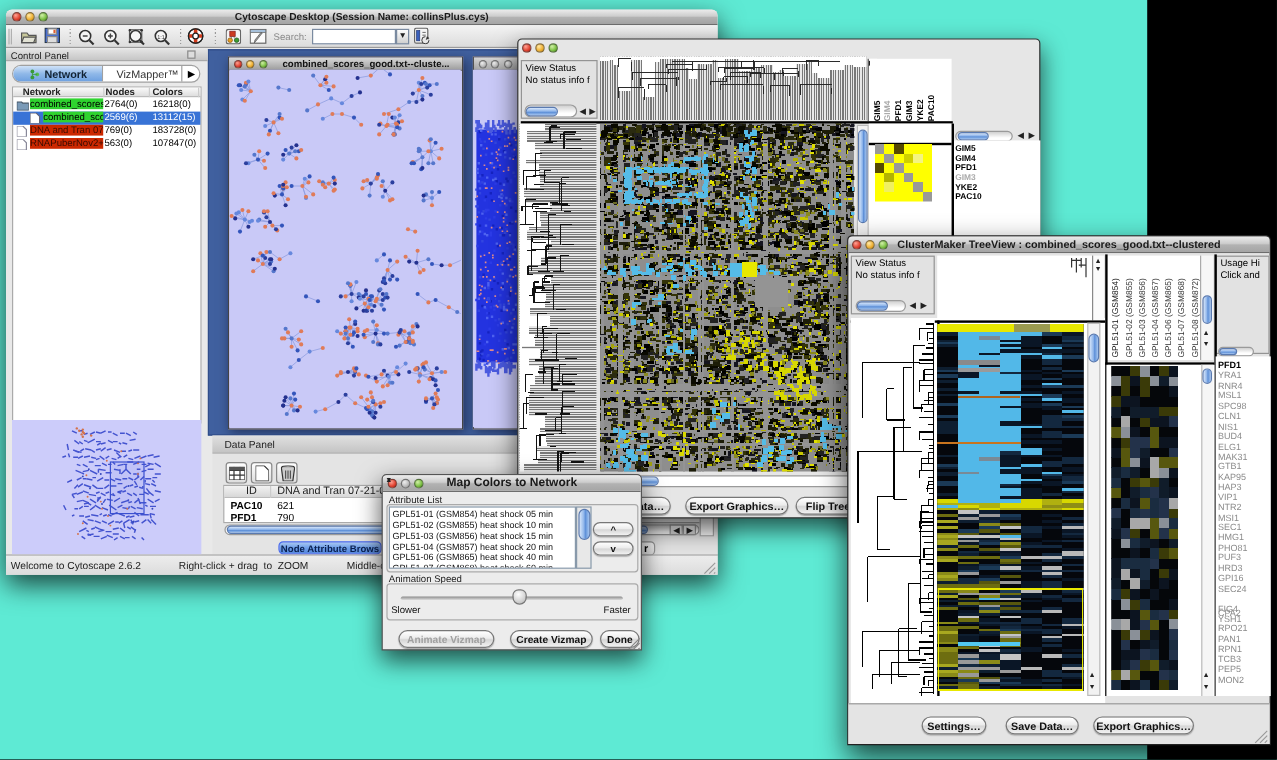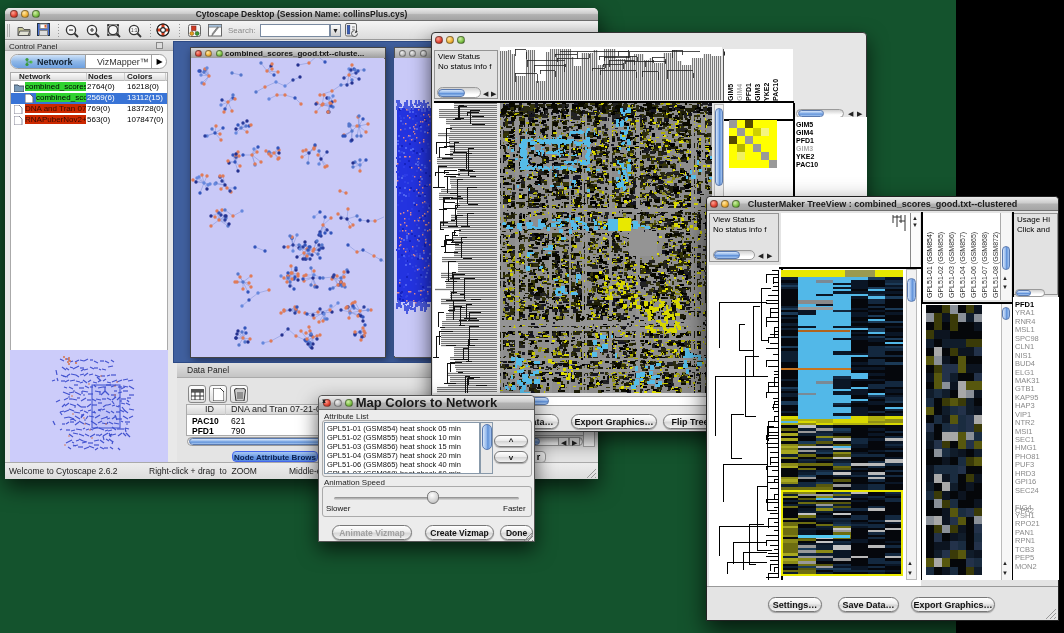--- a/index.html
+++ b/index.html
@@ -1,15 +1,15 @@
 <!DOCTYPE html>
 <html><head><meta charset="utf-8"><style>
 *{margin:0;padding:0;box-sizing:border-box}
 html,body{width:1064px;height:633px;background:#000;overflow:hidden;font-family:"Liberation Sans",sans-serif}
-#stage{position:relative;width:956px;height:633px;background:#14532d}
+#stage{position:relative;width:956px;height:633px;background:#5eead4}
 .abs{position:absolute}
 .tb{position:absolute;left:0;top:0;right:0;background:linear-gradient(#ececec,#cdcdcd 45%,#b2b2b2 55%,#a5a5a5);border-bottom:1px solid #6e6e6e;text-align:center;font-weight:bold;color:#1a1a1a}
 .tl{position:absolute;border-radius:50%;border:1px solid rgba(60,60,60,.55)}
 .tl.r{background:radial-gradient(circle at 35% 30%,#ffa294,#e0402e 60%,#982014)}
 .tl.y{background:radial-gradient(circle at 35% 30%,#ffe9a8,#f0b032 60%,#b37a10)}
 .tl.g{background:radial-gradient(circle at 35% 30%,#d2f0a8,#7bc043 60%,#3f7a14)}
 .tl.n{background:radial-gradient(circle at 35% 30%,#f0f0f0,#bcbcbc 60%,#8a8a8a)}
 .btn{position:absolute;background:linear-gradient(#fff,#ececec 45%,#d6d6d6 55%,#f2f2f2);border:1px solid #777;border-radius:999px;font-weight:bold;color:#111;text-align:center;box-shadow:0 1px 1px rgba(0,0,0,.3)}
 .track{position:absolute;background:linear-gradient(#d0d0d0,#fff 70%);border:1px solid #9a9a9a;border-radius:999px}
 .thumbh{position:absolute;background:linear-gradient(#d7e6fa,#8fb5ea 45%,#5e90d8 60%,#a6c6f0);border:1px solid #5a7ab0;border-radius:999px}
@@ -100,21 +100,21 @@
   <div class="abs" style="left:168px;top:33px;width:422px;height:322px;background:#40609f;border:1px solid #2d4a85;overflow:hidden">
 
     <div class="abs" style="left:220px;top:5px;width:240px;height:311px;background:#c9c9f7;border:1px solid #555;box-shadow:2px 3px 8px rgba(0,0,20,.45)">
       <div style="position:absolute;left:0;top:0;right:0;height:11px;background:linear-gradient(#d6d6d6,#a8a8a8);border-bottom:1px solid #777"></div>
       <span class="tl n" style="left:4px;top:2px;width:7px;height:7px"></span>
       <span class="tl n" style="left:14px;top:2px;width:7px;height:7px"></span>
       <span class="tl n" style="left:25px;top:2px;width:7px;height:7px"></span>
     </div>
 
     <div class="abs" style="left:16px;top:5px;width:196px;height:311px;background:#c9c9f7;border:1px solid #444;box-shadow:2px 3px 9px rgba(0,0,20,.5)">
-      <div style="position:absolute;left:0;top:0;right:0;height:11px;background:linear-gradient(#d9d9d9,#9e9e9e);border-bottom:1px solid #666;font-size:8px;font-weight:bold;color:#111;text-align:left;line-height:11px;white-space:nowrap;overflow:hidden;padding-left:34px">combined_scores_good.txt--cluste...</div>
+      <div style="position:absolute;left:0;top:0;right:0;height:11px;background:linear-gradient(#d9d9d9,#9e9e9e);border-bottom:1px solid #666;font-size:8px;font-weight:bold;color:#111;text-align:center;line-height:11px;white-space:nowrap;overflow:hidden;padding-left:34px">combined_scores_good.txt--cluste...</div>
       <span class="tl r" style="left:4px;top:2px;width:7px;height:7px"></span>
       <span class="tl y" style="left:14px;top:2px;width:7px;height:7px"></span>
       <span class="tl g" style="left:25px;top:2px;width:7px;height:7px"></span>
     </div>
   </div>
 
   <div class="abs" style="left:0;top:33px;width:168px;height:421px;background:#e9e9e9">
     <div class="abs" style="left:0;top:0;width:168px;height:10px;background:linear-gradient(#e3e3e3,#c6c6c6);border-bottom:1px solid #aaa">
       <span class="lbl" style="left:4px;top:1px;font-size:8px;color:#222">Control Panel</span>
       <span class="lbl" style="left:151px;top:1px;width:7px;height:7px;border:1px solid #888;background:#ddd"></span>
@@ -1725,21 +1725,21 @@
       <path fill="#3a3a08" d="M16 0h8v9h-8zM40 0h8v9h-8zM8 8h8v9h-8zM24 8h8v9h-8zM8 17h8v9h-8zM24 17h8v9h-8zM0 25h8v9h-8zM40 34h8v9h-8zM48 34h8v9h-8zM24 42h8v9h-8zM8 59h8v9h-8zM16 93h8v9h-8zM32 93h8v9h-8zM48 118h8v9h-8zM16 135h8v9h-8zM40 152h8v9h-8zM40 169h8v9h-8zM8 186h8v9h-8zM16 194h8v9h-8zM48 203h8v9h-8zM8 219h8v9h-8zM24 219h8v9h-8zM24 245h8v9h-8zM40 262h8v9h-8z"></path>
       <path fill="#8a9098" d="M24 0h8v9h-8zM0 8h8v9h-8zM32 8h8v9h-8zM48 8h8v9h-8zM8 51h8v9h-8zM16 76h8v9h-8zM40 84h8v9h-8zM40 127h8v9h-8zM8 143h8v9h-8zM8 194h8v9h-8zM0 211h8v9h-8zM48 211h8v9h-8zM16 219h8v9h-8z"></path>
       <path fill="#0c1420" d="M48 0h8v9h-8zM16 8h8v9h-8zM48 17h8v9h-8zM8 25h8v9h-8zM16 25h8v9h-8zM32 42h8v9h-8zM40 42h8v9h-8zM16 51h8v9h-8zM40 59h8v9h-8zM48 59h8v9h-8zM0 68h8v9h-8zM24 76h8v9h-8zM48 84h8v9h-8zM48 101h8v9h-8zM16 110h8v9h-8zM0 135h8v9h-8zM32 143h8v9h-8zM16 152h8v9h-8zM0 160h8v9h-8zM0 169h8v9h-8zM16 169h8v9h-8zM48 169h8v9h-8zM40 177h8v9h-8zM16 186h8v9h-8zM32 186h8v9h-8zM48 194h8v9h-8zM16 203h8v9h-8zM16 211h8v9h-8zM32 219h8v9h-8zM24 228h8v9h-8zM8 236h8v9h-8zM16 236h8v9h-8zM48 245h8v9h-8zM16 262h8v9h-8z"></path>
       <path fill="#101c2a" d="M40 8h8v9h-8zM0 34h8v9h-8zM16 34h8v9h-8zM24 34h8v9h-8zM32 34h8v9h-8zM24 68h8v9h-8zM0 84h8v9h-8zM16 84h8v9h-8zM40 93h8v9h-8zM16 101h8v9h-8zM40 101h8v9h-8zM0 127h8v9h-8zM24 143h8v9h-8zM48 143h8v9h-8zM0 177h8v9h-8zM24 177h8v9h-8zM32 228h8v9h-8zM8 245h8v9h-8zM40 245h8v9h-8zM48 262h8v9h-8z"></path>
       <path fill="#a8a8a8" d="M8 42h8v9h-8zM32 76h8v9h-8zM32 84h8v9h-8zM48 110h8v9h-8zM16 127h8v9h-8zM24 127h8v9h-8zM8 169h8v9h-8zM16 177h8v9h-8zM8 211h8v9h-8zM8 253h8v9h-8z"></path>
       <path fill="#23324a" d="M48 42h8v9h-8zM16 59h8v9h-8zM24 59h8v9h-8zM16 68h8v9h-8zM48 68h8v9h-8zM32 101h8v9h-8zM40 110h8v9h-8zM0 118h8v9h-8zM24 118h8v9h-8zM40 118h8v9h-8zM8 135h8v9h-8zM40 135h8v9h-8zM32 160h8v9h-8zM40 203h8v9h-8zM24 211h8v9h-8zM48 219h8v9h-8zM8 228h8v9h-8zM24 236h8v9h-8zM48 236h8v9h-8zM16 245h8v9h-8zM40 253h8v9h-8z"></path>
       <path fill="#57570e" d="M0 51h8v9h-8zM32 51h8v9h-8zM32 59h8v9h-8zM8 68h8v9h-8zM8 76h8v9h-8zM40 76h8v9h-8zM48 76h8v9h-8zM24 93h8v9h-8zM0 101h8v9h-8zM24 110h8v9h-8zM32 127h8v9h-8zM32 135h8v9h-8zM48 135h8v9h-8zM48 152h8v9h-8zM24 203h8v9h-8zM32 211h8v9h-8zM32 245h8v9h-8zM0 253h8v9h-8zM16 253h8v9h-8z"></path>
       <path fill="#1a2c40" d="M8 84h8v9h-8zM0 93h8v9h-8zM24 101h8v9h-8zM8 110h8v9h-8zM32 110h8v9h-8zM16 118h8v9h-8zM32 118h8v9h-8zM48 127h8v9h-8zM16 143h8v9h-8zM32 152h8v9h-8zM8 160h8v9h-8zM16 160h8v9h-8zM24 160h8v9h-8zM24 169h8v9h-8zM0 186h8v9h-8zM24 194h8v9h-8zM32 203h8v9h-8zM48 228h8v9h-8zM32 236h8v9h-8zM48 253h8v9h-8zM0 262h8v9h-8zM24 262h8v9h-8z"></path>
     </svg>
 <div class="abs" style="left:318px;top:395px;width:217px;height:147px;background:#ececec;border:1px solid #555;border-radius:4px 4px 0 0;box-shadow:0 8px 20px rgba(0,0,0,.65)">
-  <div class="tb" style="height:14px;font-size:13px;line-height:14px;border-radius:4px 4px 0 0">Map Colors to Network</div>
+  <div class="tb" style="height:14px;font-size:10px;line-height:14px;border-radius:4px 4px 0 0">Map Colors to Network</div>
   <span class="tl r" style="left:4px;top:3px;width:8px;height:8px"></span>
   <span class="tl n" style="left:15px;top:3px;width:8px;height:8px"></span>
   <span class="tl g" style="left:26px;top:3px;width:8px;height:8px"></span>
   <span class="lbl" style="left:5px;top:16px;font-size:8px;color:#222">Attribute List</span>
   <div class="abs" style="left:3px;top:24px;width:210px;height:57px;border:1px solid #aaa;border-radius:3px"></div>
   <div class="abs" style="left:5px;top:26px;width:156px;height:52px;background:#fff;border:1px solid #8899aa;overflow:hidden;font-size:7.5px;color:#111">
     <span class="lbl" style="left:2px;top:1px">GPL51-01 (GSM854) heat shock 05 min</span>
     <span class="lbl" style="left:2px;top:10px">GPL51-02 (GSM855) heat shock 10 min</span>
     <span class="lbl" style="left:2px;top:19px">GPL51-03 (GSM856) heat shock 15 min</span>
     <span class="lbl" style="left:2px;top:28px">GPL51-04 (GSM857) heat shock 20 min</span>

